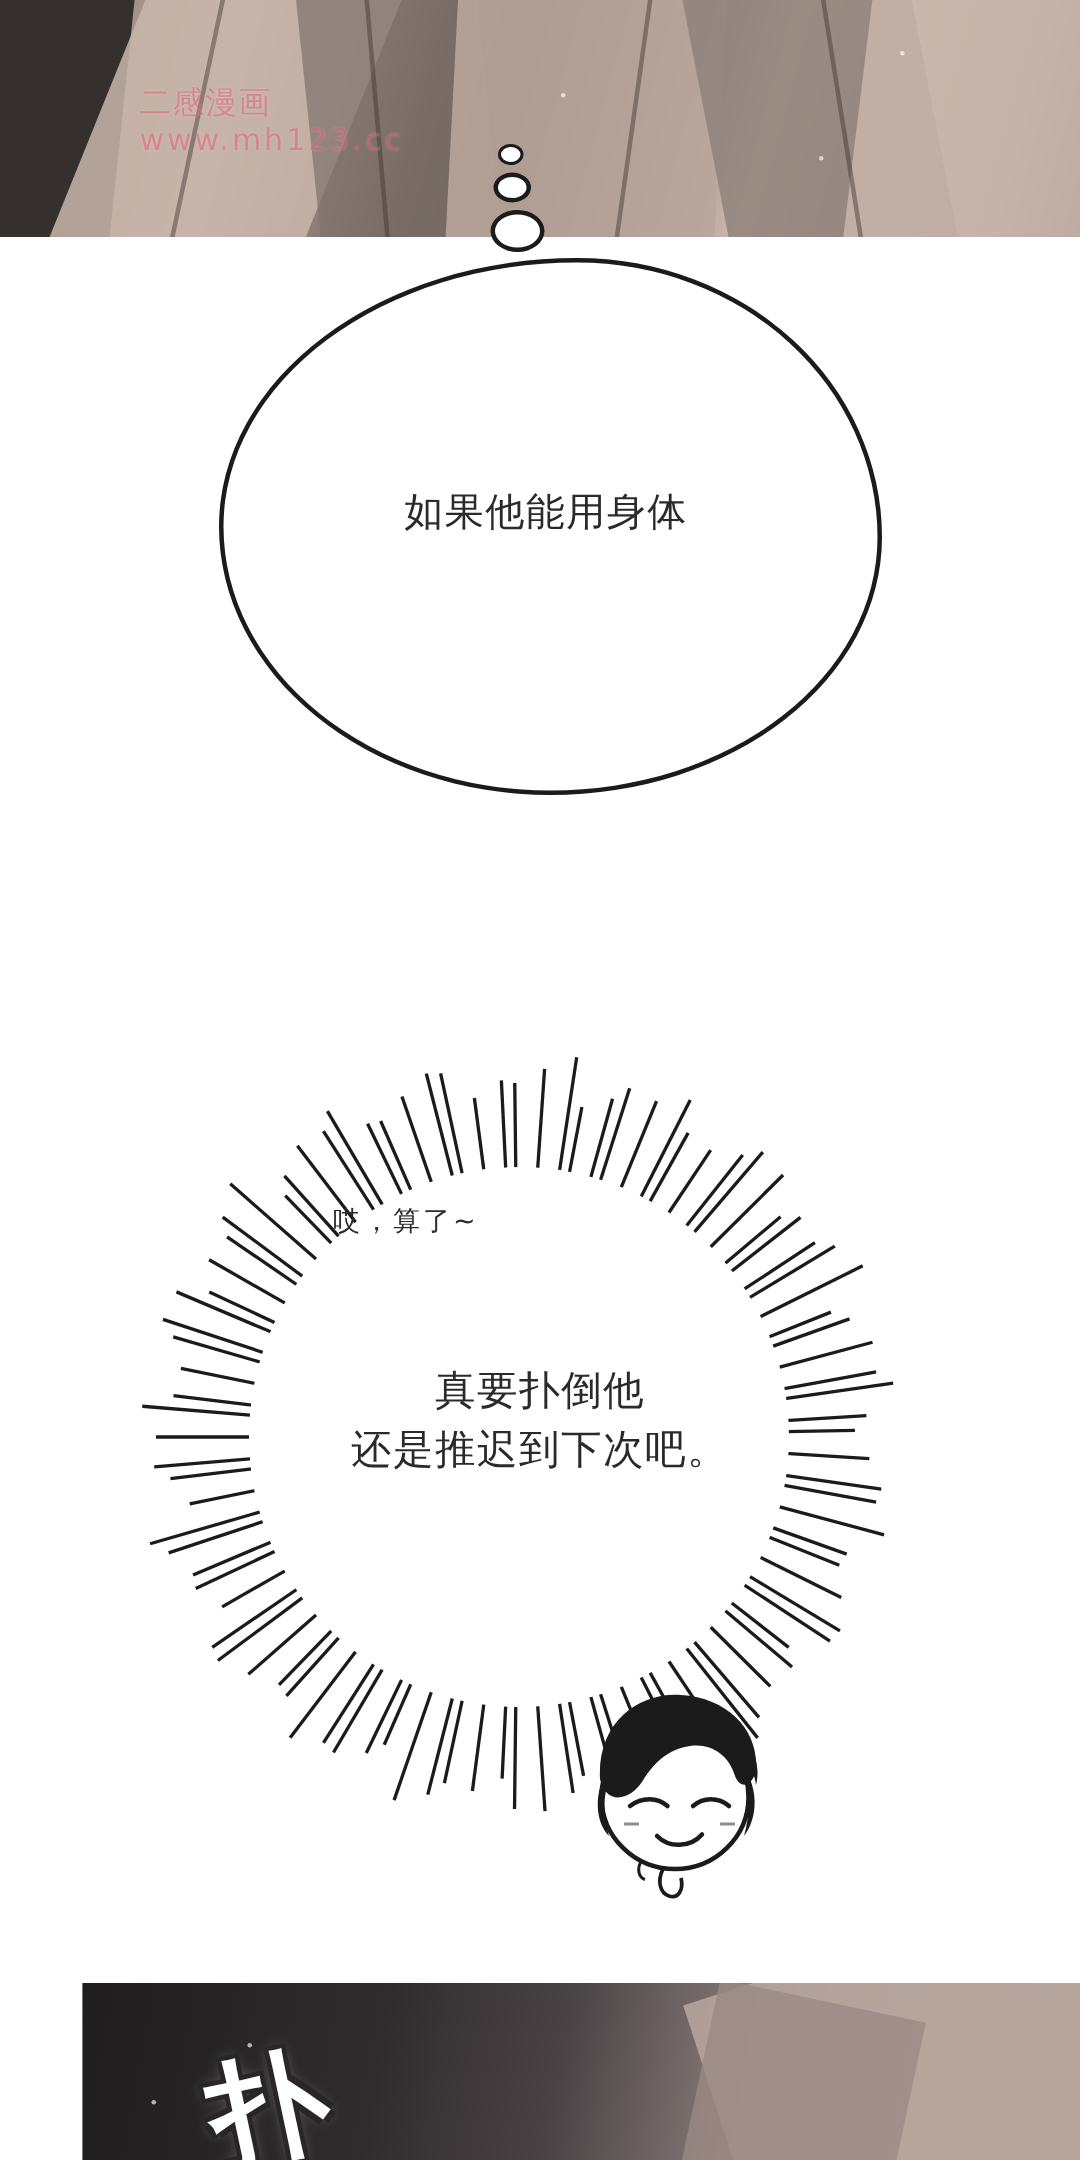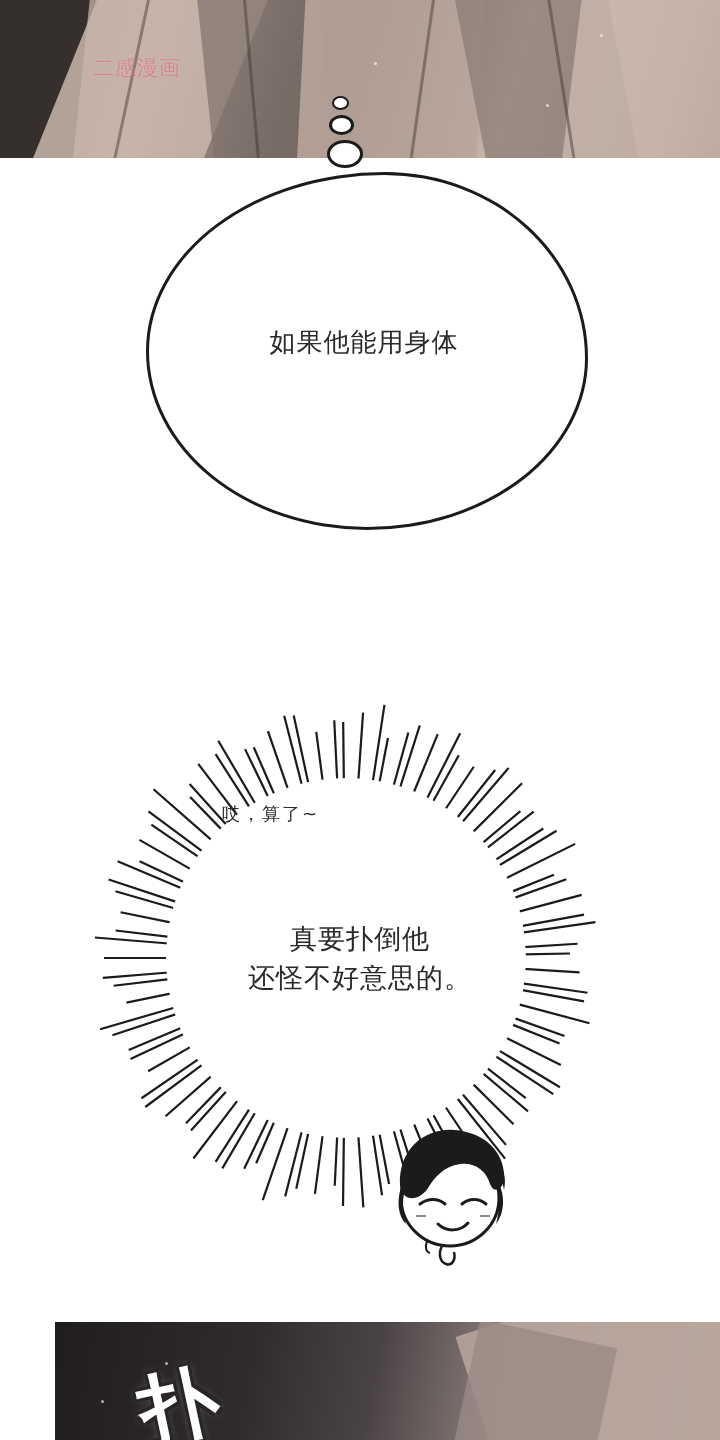--- a/index.html
+++ b/index.html
@@ -169,21 +169,20 @@
   .burst-text {
     position: absolute;
     left: 170px;
     top: 908px;
     width: 380px;
     text-align: center;
     color: #2a2a2a;
     font-size: 27px;
     line-height: 1.45;
     letter-spacing: 1px;
-    margin-top: 11px;
   }
 
   
   .chibi {
     position: absolute;
     left: 382px;
     top: 1120px;
     width: 142px;
     height: 160px;
   }
@@ -251,20 +250,21 @@
     <div class="crease" style="left:130px; top:-10px; height:180px; transform:rotate(12deg);"></div>
     <div class="crease" style="left:250px; top:-20px; height:200px; transform:rotate(-5deg);"></div>
     <div class="crease" style="left:420px; top:-10px; height:190px; transform:rotate(8deg);"></div>
     <div class="crease" style="left:560px; top:-20px; height:200px; transform:rotate(-9deg);"></div>
     <div class="speck" style="left:374px; top:62px;"></div>
     <div class="speck" style="left:600px; top:34px;"></div>
     <div class="speck" style="left:546px; top:104px;"></div>
 
     <div class="watermark">
       <div>二感漫画</div>
+      <div class="wm2">www.mh123.cc</div>
     </div>
   </div>
 
   <div class="trail t1"></div>
   <div class="trail t2"></div>
   <div class="trail t3"></div>
 
   <div class="bubble"></div>
   <div class="bubble-text">
     <div>如果他能用身体</div>
@@ -371,21 +371,21 @@
           <line x1="435.66" y1="247.07" x2="489.56" y2="243.75"></line>
         </g>
       <circle cx="258" cy="258" r="180" fill="#ffffff" stroke="none"></circle>
     </svg>
   </div>
 
   <div class="burst-small-text">哎，算了~</div>
 
   <div class="burst-text">
     <div>真要扑倒他</div>
-    <div>还怪不好意思的。</div>
+    <div>还是推迟到下次吧。</div>
   </div>
 
   <div class="chibi">
     <svg width="142" height="160" viewBox="0 0 142 160" aria-hidden="true">
 
       <ellipse cx="68" cy="78" rx="49" ry="48" fill="#ffffff" stroke="#1b1b1b" stroke-width="3"></ellipse>
 
       <path d="M18 66 C16 28 44 8 72 10 C104 12 124 34 122 60 C120 70 112 74 108 64
                C104 50 92 42 78 44 C62 46 52 58 46 68 C38 80 22 84 18 66 Z" fill="#1b1b1b"></path>
       <path d="M30 40 C44 16 80 10 98 22 C82 18 60 24 50 38 C44 46 34 50 30 40 Z" fill="#1b1b1b"></path>

